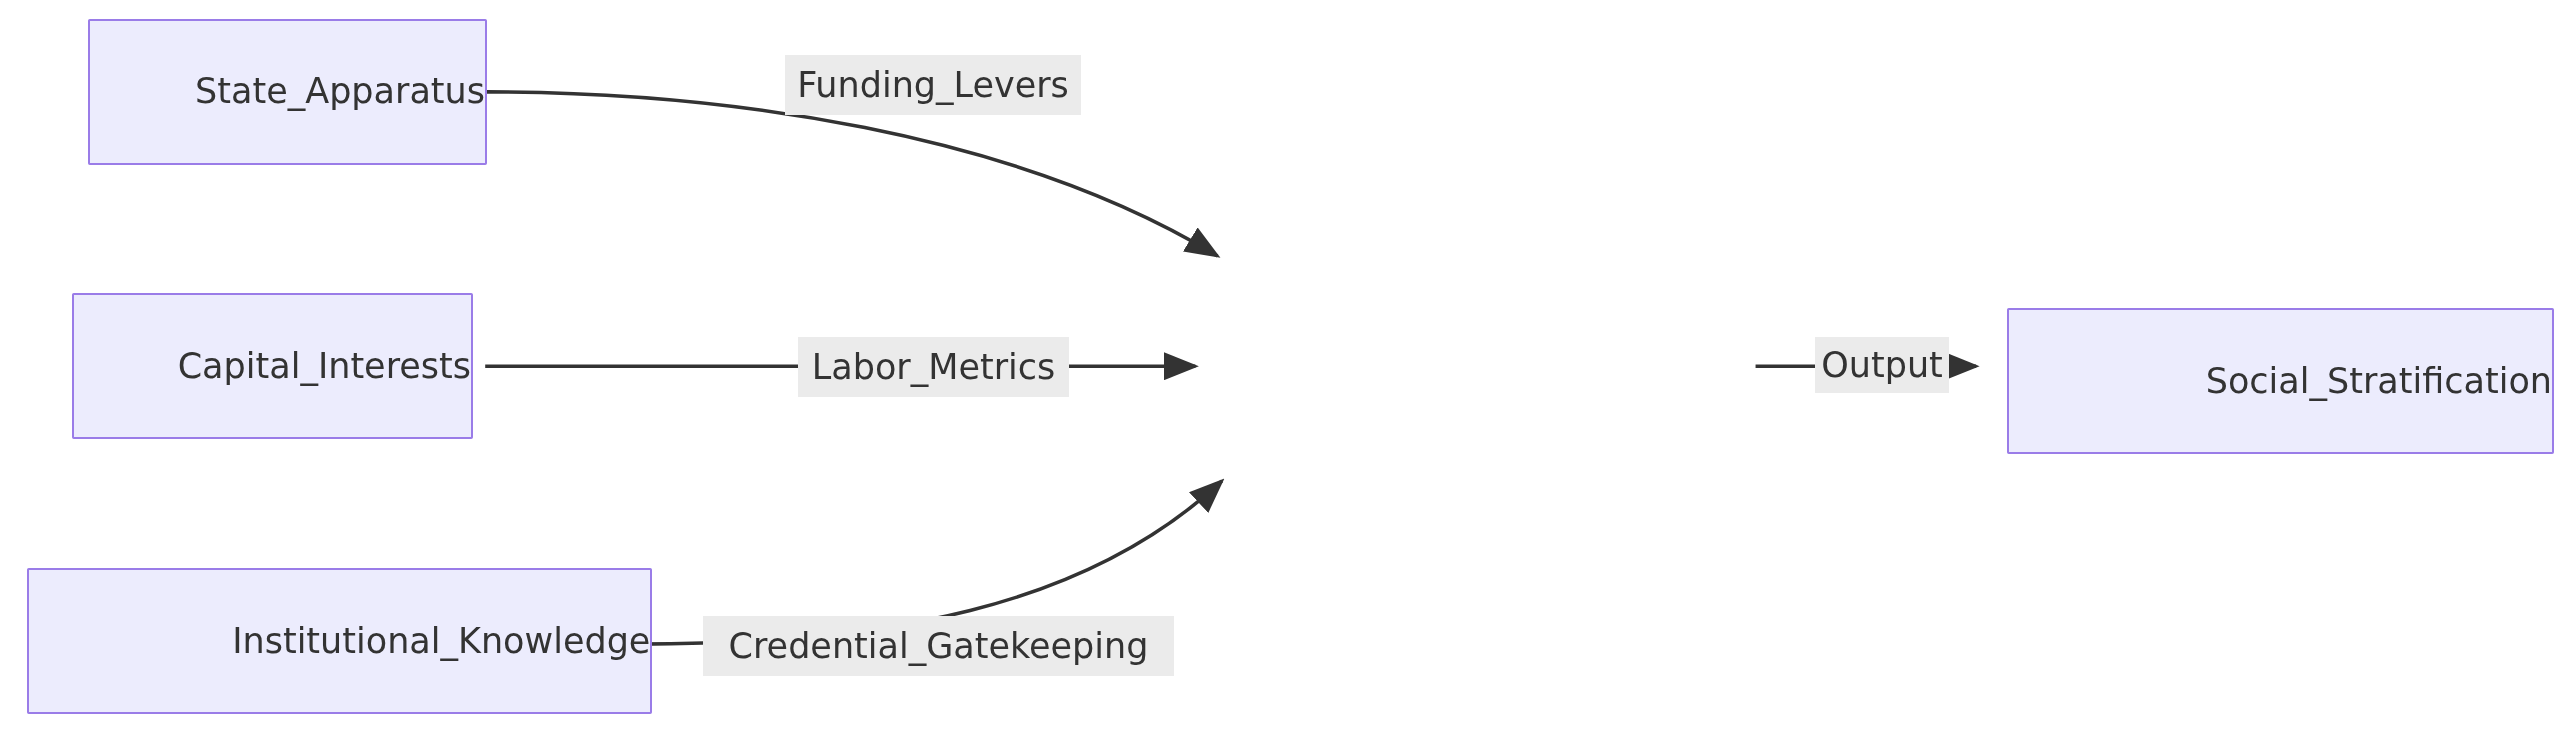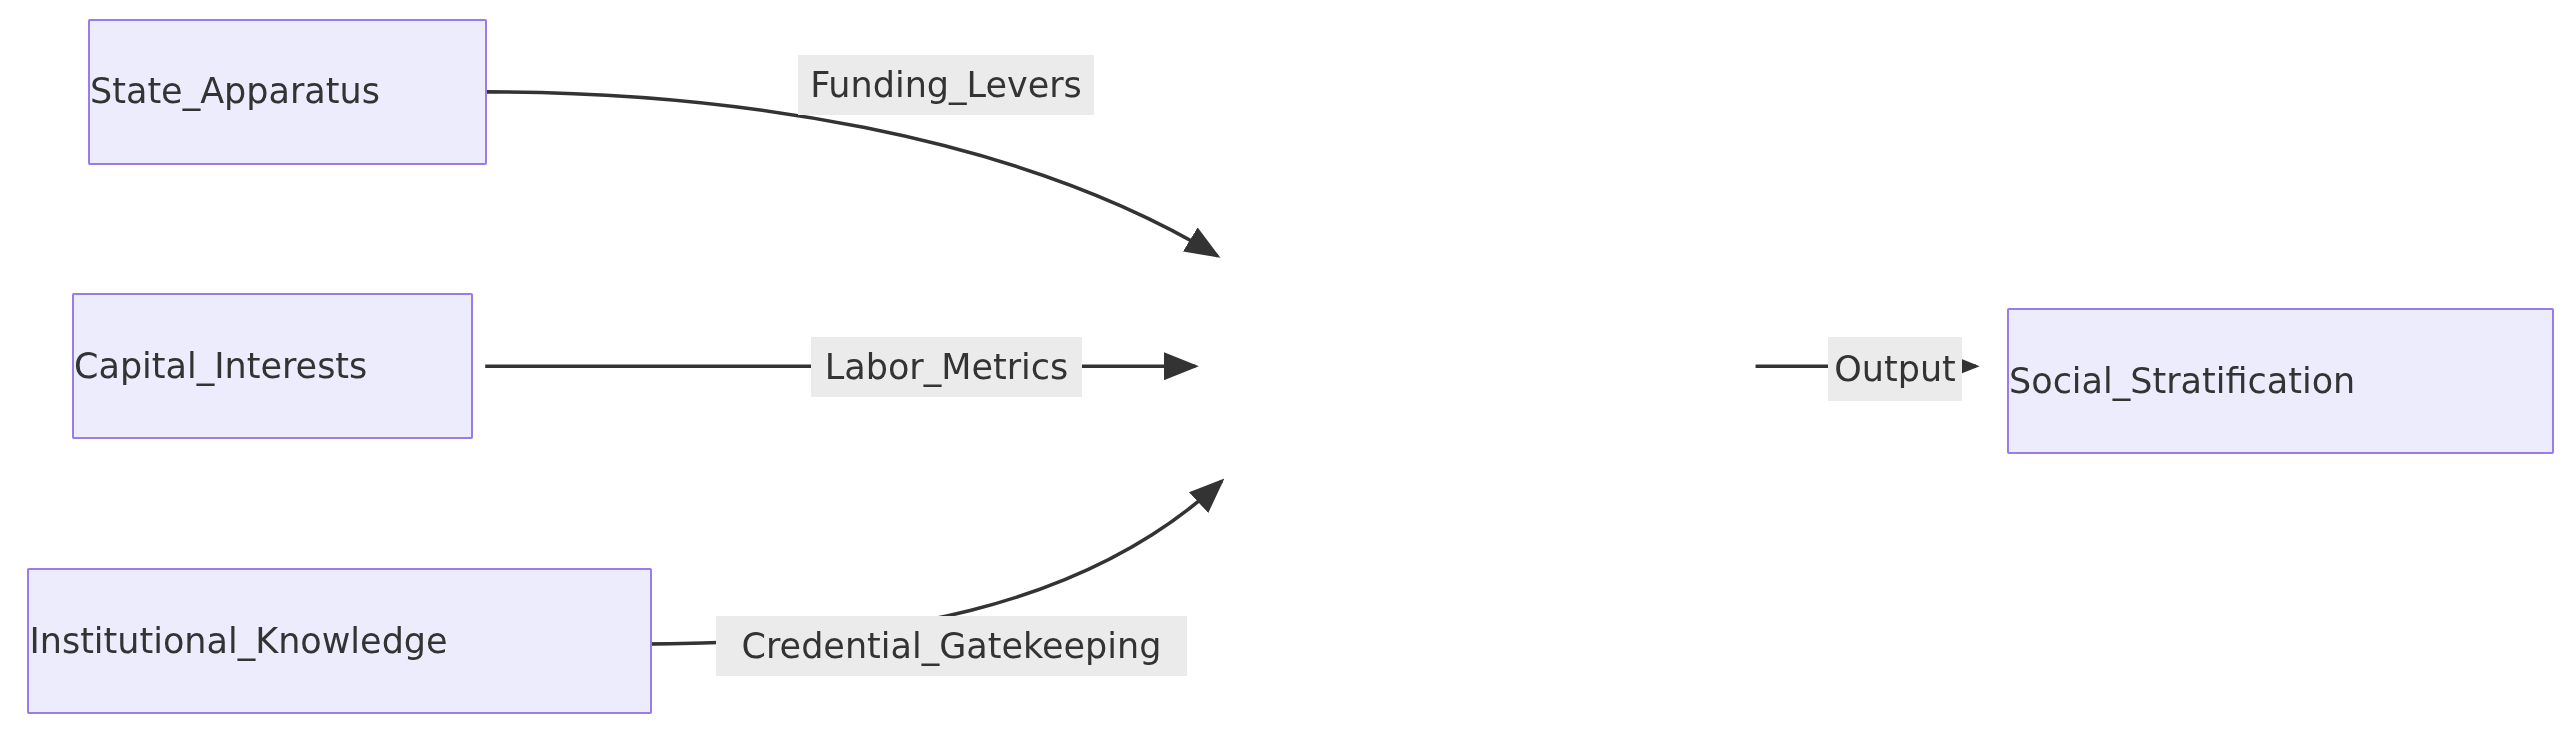--- a/index.html
+++ b/index.html
@@ -27,21 +27,21 @@
     pointer-events: none;
   }
   .node {
     position: absolute;
     box-sizing: border-box;
     background: #ececfd;
     border: 2.6px solid #9a7ce8;
     border-radius: 1.8px;
     display: flex;
     align-items: center;
-    justify-content: flex-start;
+    justify-content: flex-end;
     color: #333333;
     font-size: 35px;
     font-family: "DejaVu Sans", "Liberation Sans", sans-serif;
     font-weight: 400;
     letter-spacing: 0px;
     line-height: 1;
   }
   .node .node-label {
     display: block;
     white-space: nowrap;
@@ -53,21 +53,20 @@
     font-size: 35px;
     font-family: "DejaVu Sans", "Liberation Sans", sans-serif;
     font-weight: 400;
     line-height: 1;
     white-space: nowrap;
     padding: 15px 7px 14px 7px;
     box-sizing: border-box;
     display: flex;
     align-items: center;
     justify-content: center;
-    margin-left: 13px;
   }
 </style>
 </head>
 <body>
 
 <div id="canvas">
 
   <svg class="edges" viewBox="0 0 2920 834">
     <defs>
       <marker id="arrowhead" markerWidth="10" markerHeight="8" refX="9" refY="4" orient="auto" markerUnits="strokeWidth">
@@ -100,16 +99,16 @@
   <div class="node" style="left:2007px; top:292px; width:547px; height:146px;margin-top:16px;">
     <span class="node-label">Social_Stratification</span>
   </div>
 
   <div class="edge-label" style="left:785px; top:55px; width:296px; height:60px;">Funding_Levers</div>
 
   <div class="edge-label" style="left:798px; top:337px; width:271px; height:60px;text-align:center;">Labor_Metrics</div>
 
   <div class="edge-label" style="left:703px; top:616px; width:471px; height:60px;">Credential_Gatekeeping</div>
 
-  <div class="edge-label" style="left:1815px; top:337px; width:134px; height:64px;">Output</div>
+  <div class="edge-label" style="left:1815px; top:337px; width:134px; height:56px;">Output</div>
 
 </div>
 
 
 </body></html>

